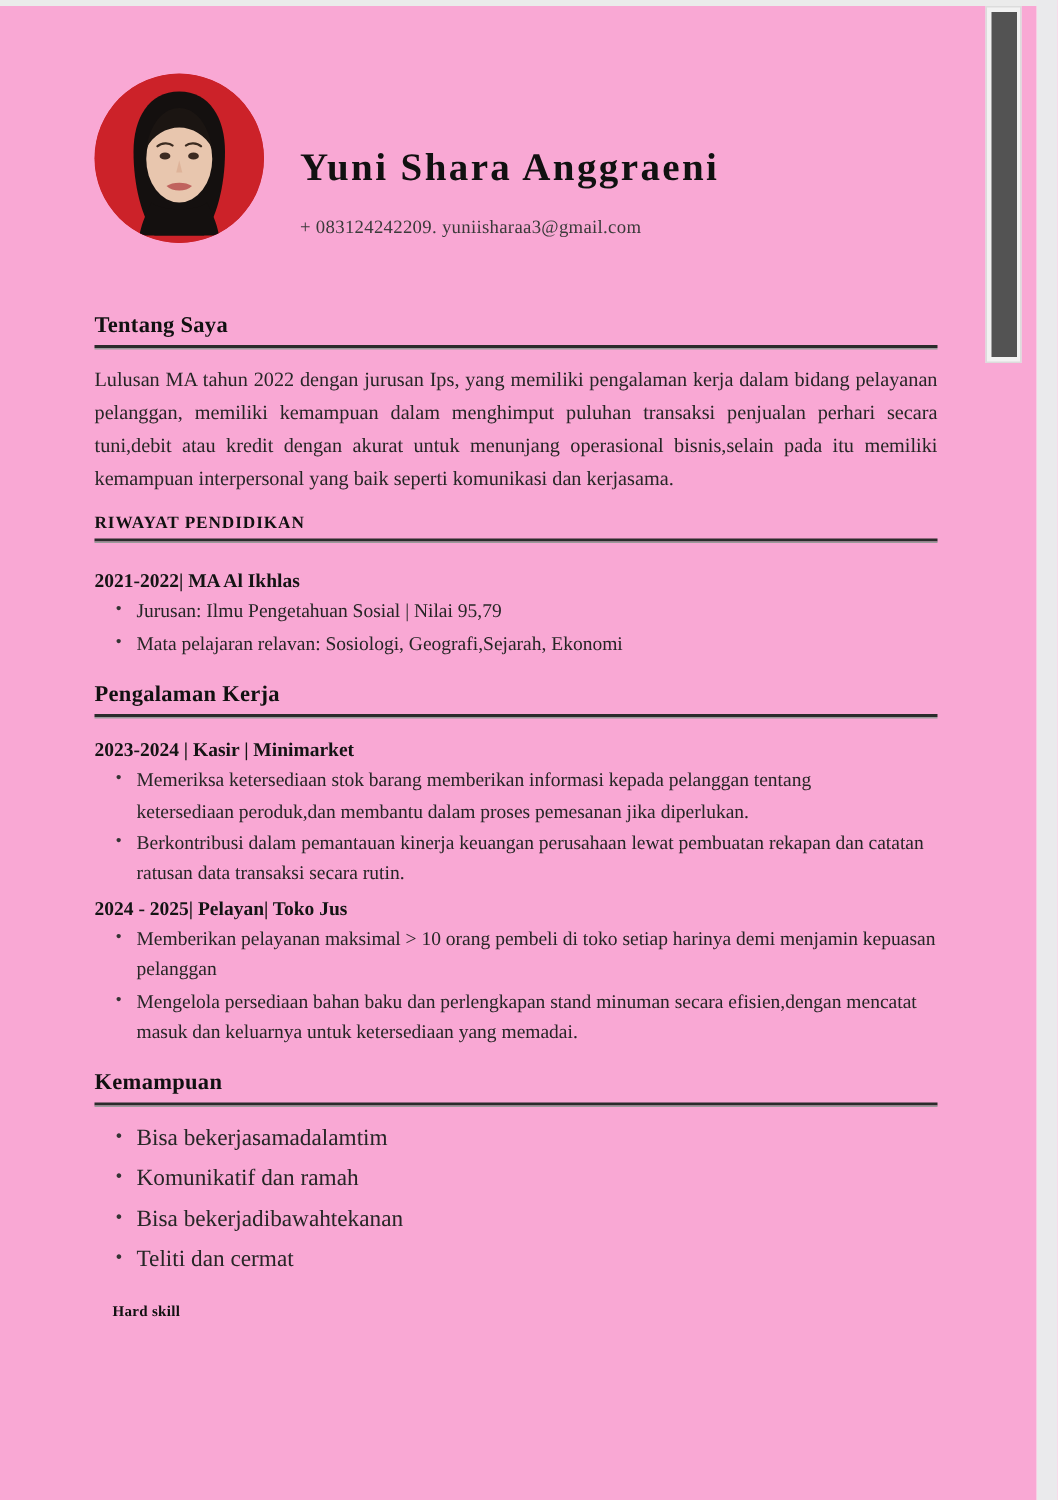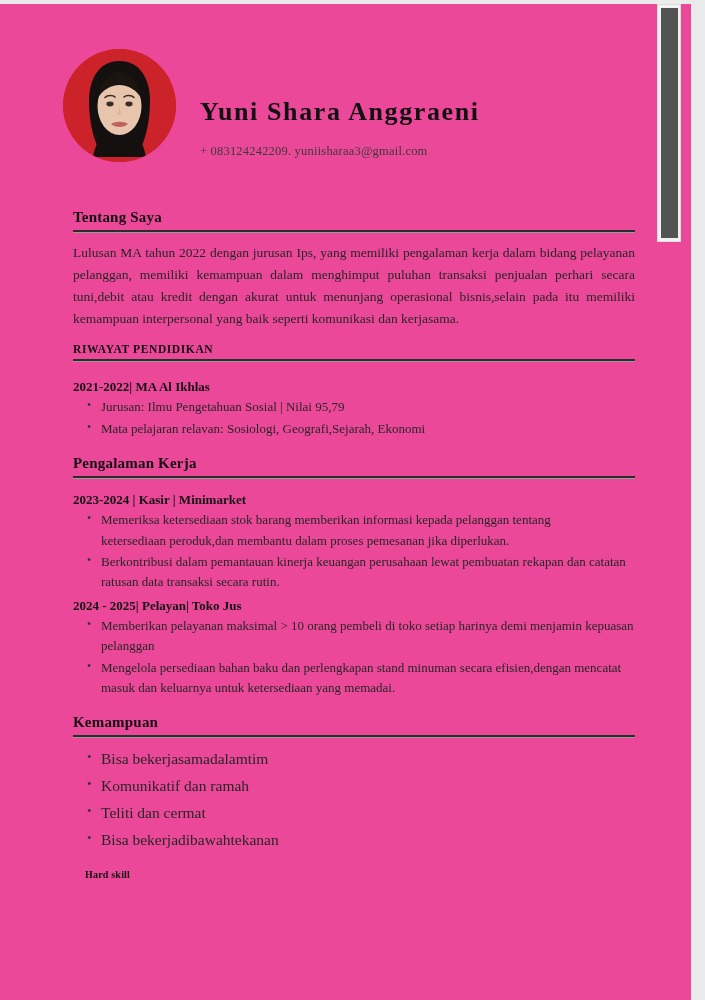--- a/index.html
+++ b/index.html
@@ -50,21 +50,21 @@
     background: #535353;
   }
 
   
   .sheet {
     position: absolute;
     top: 4px;
     left: 0;
     width: 691px;
     height: 996px;
-    background: #ec4899;
+    background: #f9a8d4;
     box-sizing: border-box;
   }
 
   
   .header {
     position: relative;
     height: 150px;
     padding-top: 38px;
     box-sizing: border-box;
   }
@@ -97,21 +97,21 @@
     margin-top: 17px;
     font-size: 12.5px;
     color: #3a3a3a;
     letter-spacing: 0.2px;
     white-space: nowrap;
   }
 
   
   .content {
     position: absolute;
-    left: 73px;
+    left: 63px;
     top: 205px;
     width: 562px;
   }
 
   .sec-title {
     font-size: 15px;
     font-weight: bold;
     color: #111;
     letter-spacing: 0.2px;
     margin: 0 0 4px 0;
@@ -263,22 +263,22 @@
     </section>
 
     <div class="gap-m"></div>
 
     <section>
       <h2 class="sec-title">Kemampuan</h2>
       <div class="rule"></div>
       <ul class="bullets big">
         <li>Bisa bekerjasamadalamtim</li>
         <li>Komunikatif dan ramah</li>
+        <li>Bisa bekerjadibawahtekanan</li>
         <li>Teliti dan cermat</li>
-        <li>Bisa bekerjadibawahtekanan</li>
       </ul>
     </section>
 
     <div class="gap-m"></div>
 
     <section>
       <h2 class="sec-title" style="font-size:10px;margin-left:12px;">Hard skill</h2>
     </section>
 
   </div>

